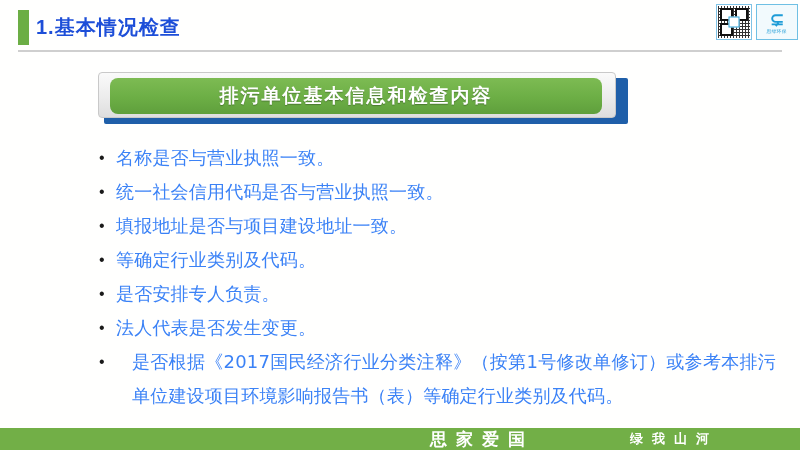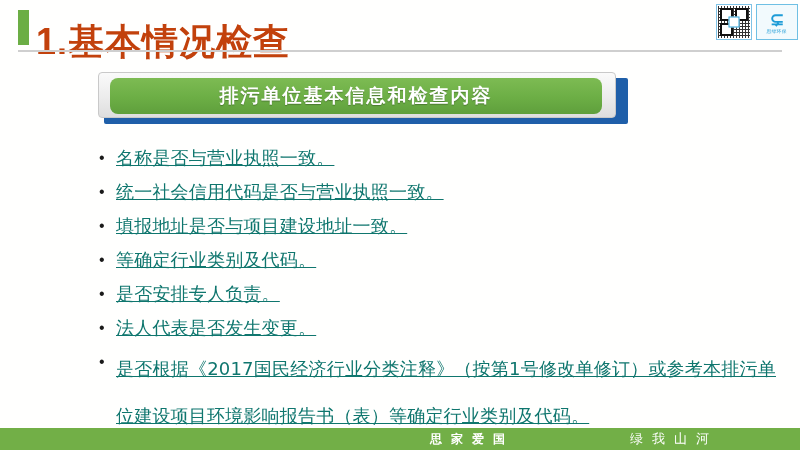--- a/index.html
+++ b/index.html
@@ -35,24 +35,24 @@
     position: absolute;
     left: 18px;
     top: 10px;
     width: 11px;
     height: 35px;
     background: #6CAE45;
   }
   .title-text {
     position: absolute;
     left: 36px;
-    top: 22px;
-    font-size: 36px;
-    font-weight: bold;
-    color: #c2410c;
+    top: 7px;
+    font-size: 20px;
+    font-weight: bold;
+    color: #1d4ed8;
     letter-spacing: 1px;
     line-height: 40px;
     white-space: nowrap;
   }
   .title-rule {
     position: absolute;
     left: 18px;
     top: 50px;
     width: 764px;
     height: 2px;
@@ -207,55 +207,55 @@
     line-height: 34px;
     color: #1a1a1a;
     text-align: left;
     padding-left: 3px;
     box-sizing: border-box;
   }
   .bullet-text {
     flex: 1 1 auto;
     font-size: 18px;
     line-height: 34px;
-    color: #0f766e;
+    color: #3b82f6;
     font-family: "DejaVu Sans", "Liberation Sans", sans-serif;
     letter-spacing: .2px;
-    text-decoration: underline;
   }
   .bullet-row.multiline .bullet-text {
-    line-height: 47px;
+    line-height: 34px;
     text-align: justify;
+    margin-left: 16px;
   }
 
   
   .footer {
     position: absolute;
     left: 0;
     bottom: 0;
     width: 800px;
     height: 22px;
     background: #72AF47;
     display: flex;
     align-items: center;
   }
   .footer-slogan {
     position: absolute;
     left: 430px;
-    font-size: 12px;
+    font-size: 17px;
     font-weight: bold;
     color: #ffffff;
     letter-spacing: 9px;
     white-space: nowrap;
   }
   .footer-slogan2 {
     position: absolute;
     left: 630px;
     font-size: 13px;
-    font-weight: normal;
+    font-weight: bold;
     color: #ffffff;
     letter-spacing: 9px;
     white-space: nowrap;
   }
 </style>
 </head>
 <body>
 
 <div class="slide">
 

